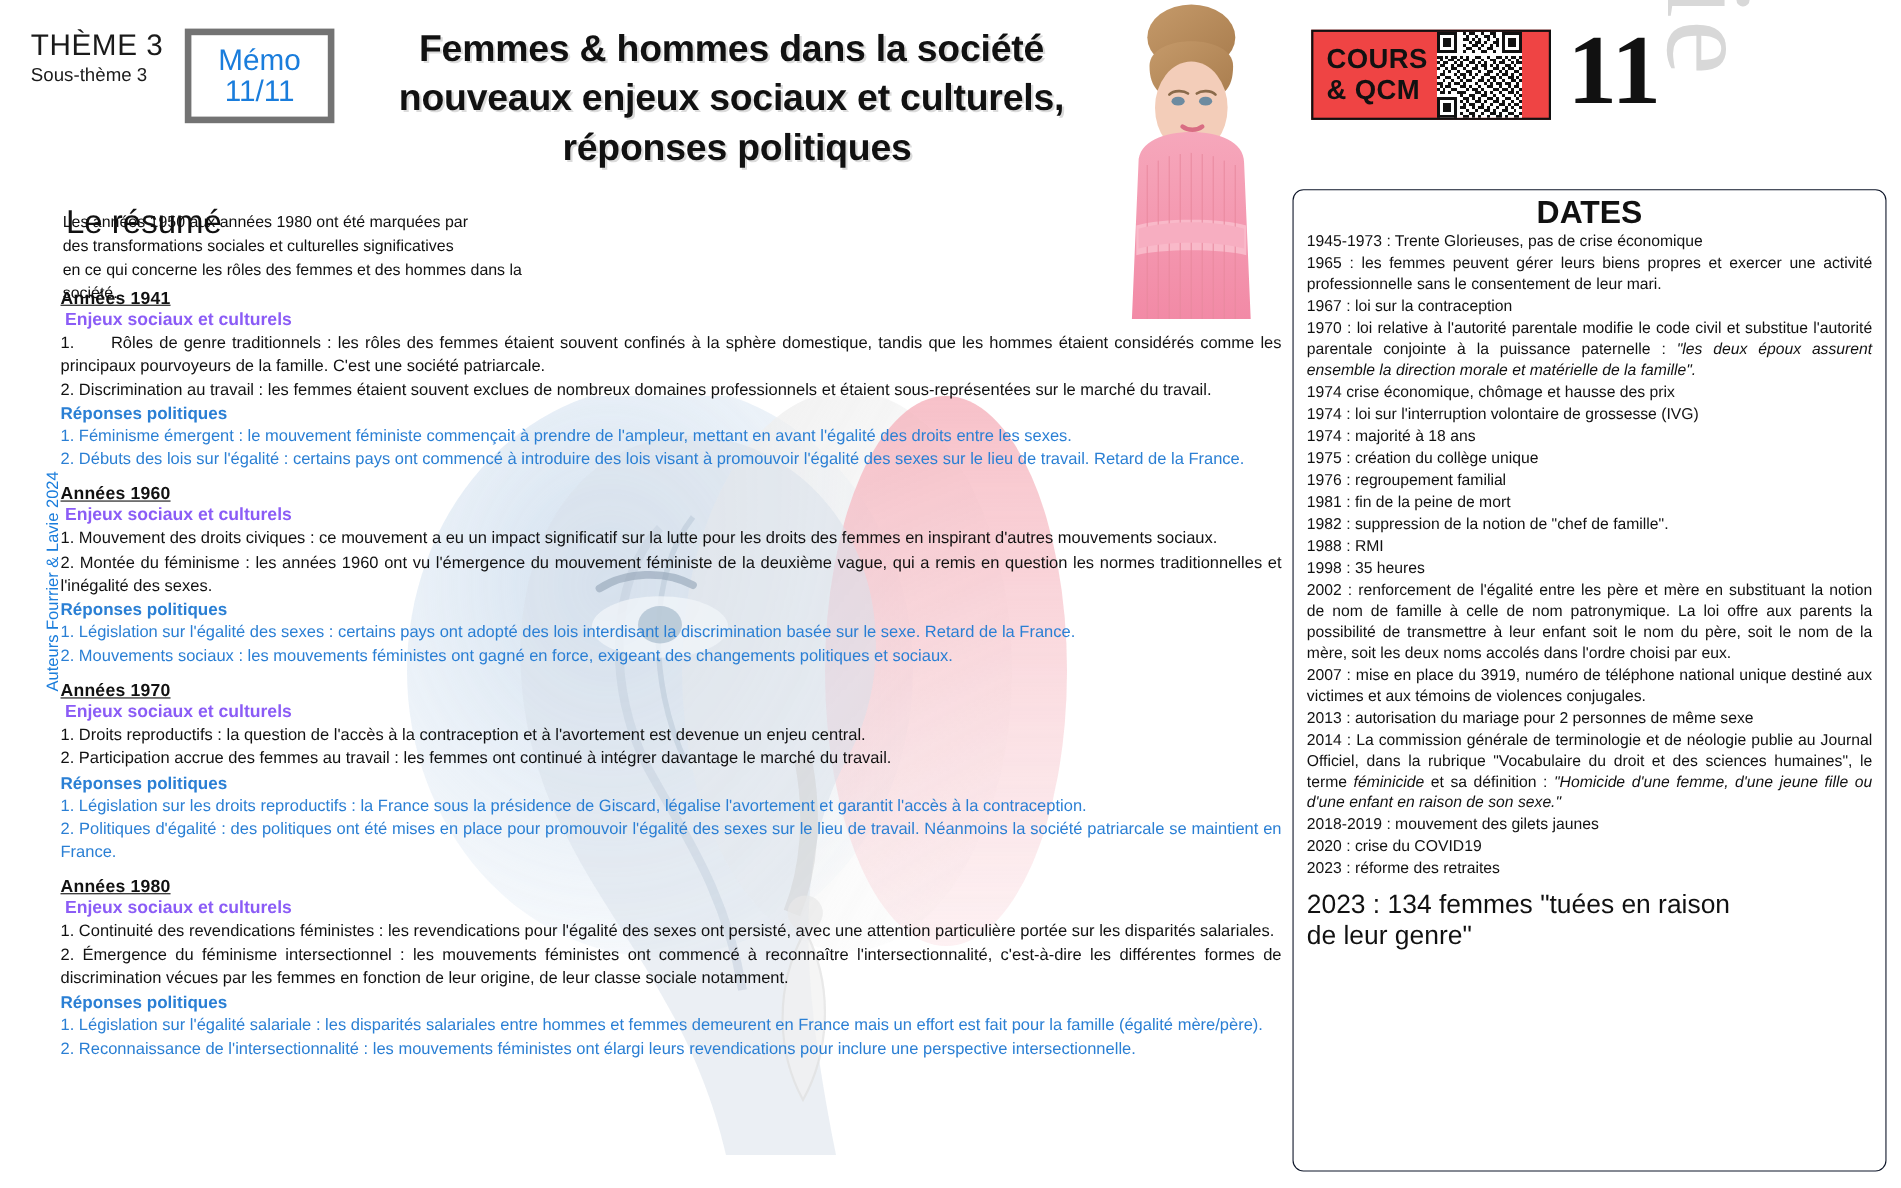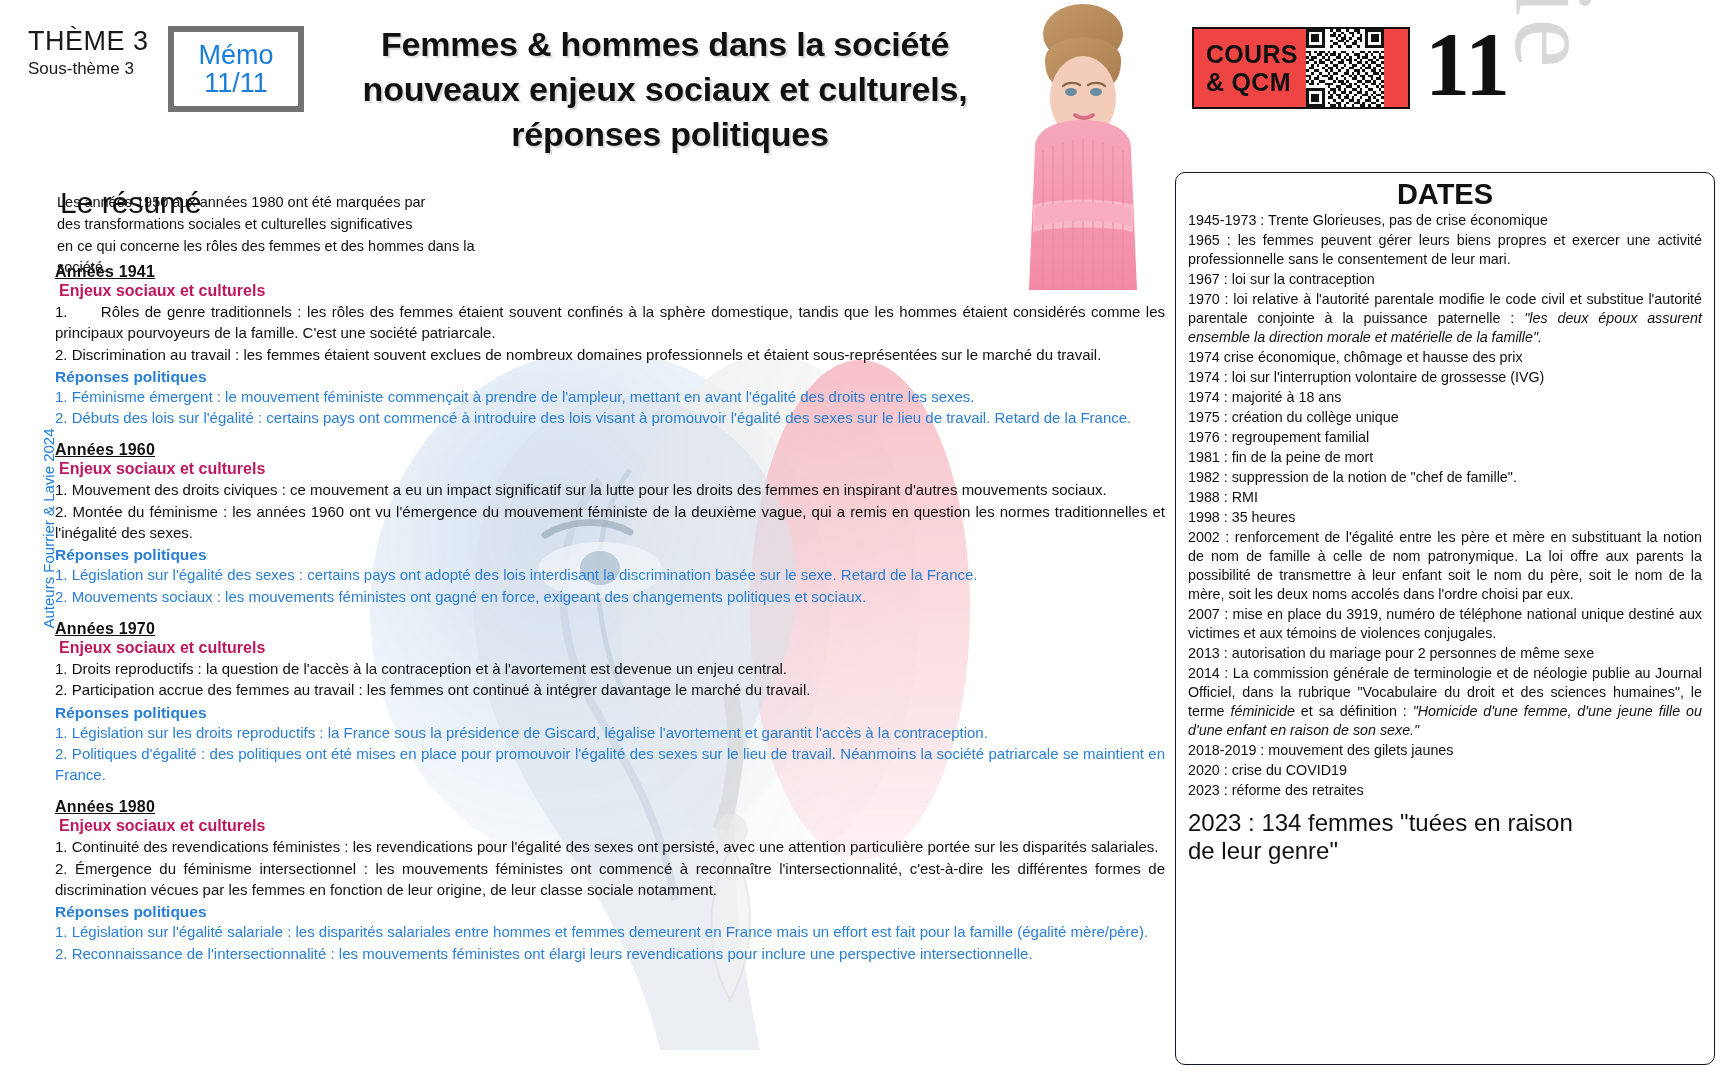--- a/index.html
+++ b/index.html
@@ -82,21 +82,21 @@
     font-size:14.5px;line-height:1.5;color:#111;
   }
   .body-col{
     position:absolute;left:55px;top:250px;width:1110px;z-index:6;
   }
   .sec-title{
     font-size:16px;font-weight:700;color:#111;text-decoration:underline;
     margin-top:13px;margin-bottom:1px;letter-spacing:.2px;
   }
   .sec-sub{
-    font-size:16px;font-weight:700;color:#be185d;margin-bottom:1px;padding-left:4px;
+    font-size:16px;font-weight:700;color:#8b5cf6;margin-bottom:1px;padding-left:4px;
   }
   .pt{
     font-size:15px;line-height:1.42;color:#111;text-align:justify;margin-bottom:0px;
   }
   .rep-head{
     font-size:15.5px;font-weight:700;color:#2a7fd4;margin-top:3px;margin-bottom:0px;
   }
   .rep{
     font-size:15px;line-height:1.42;color:#2a7fd4;text-align:justify;
   }

